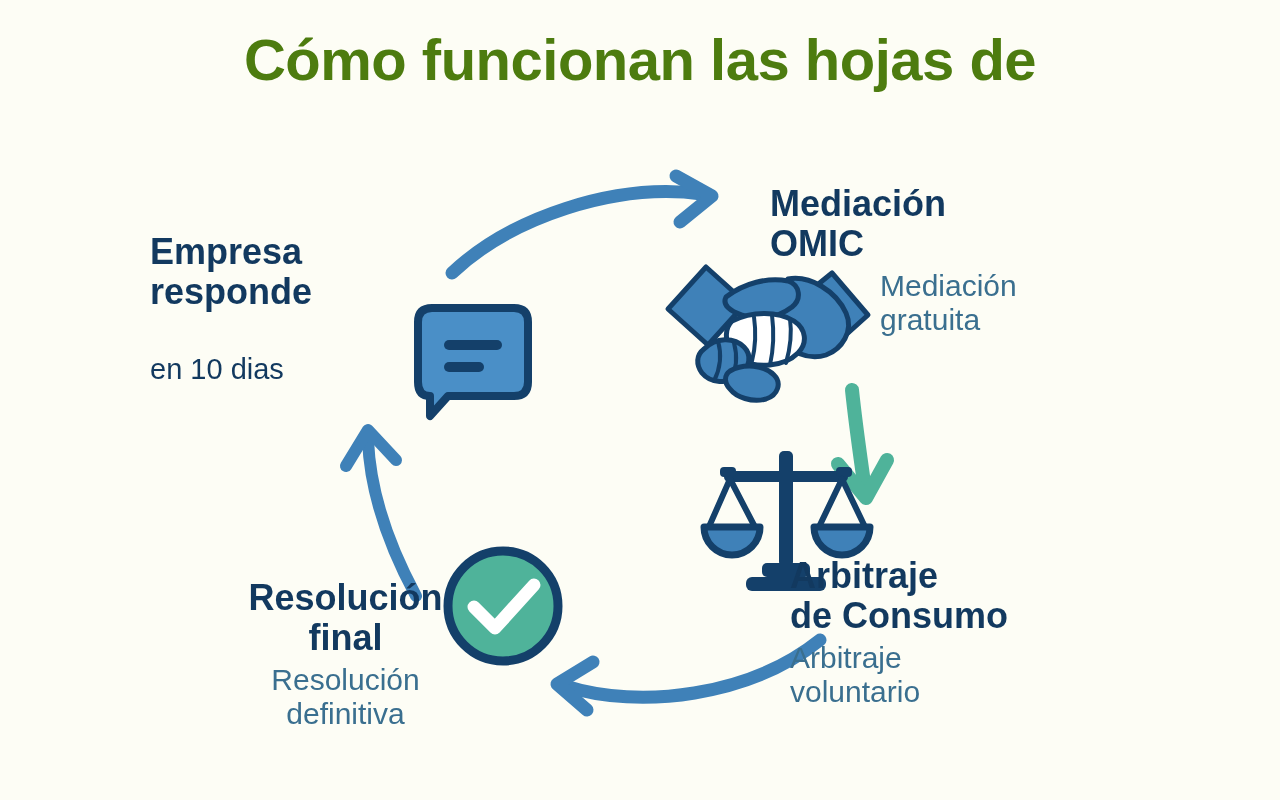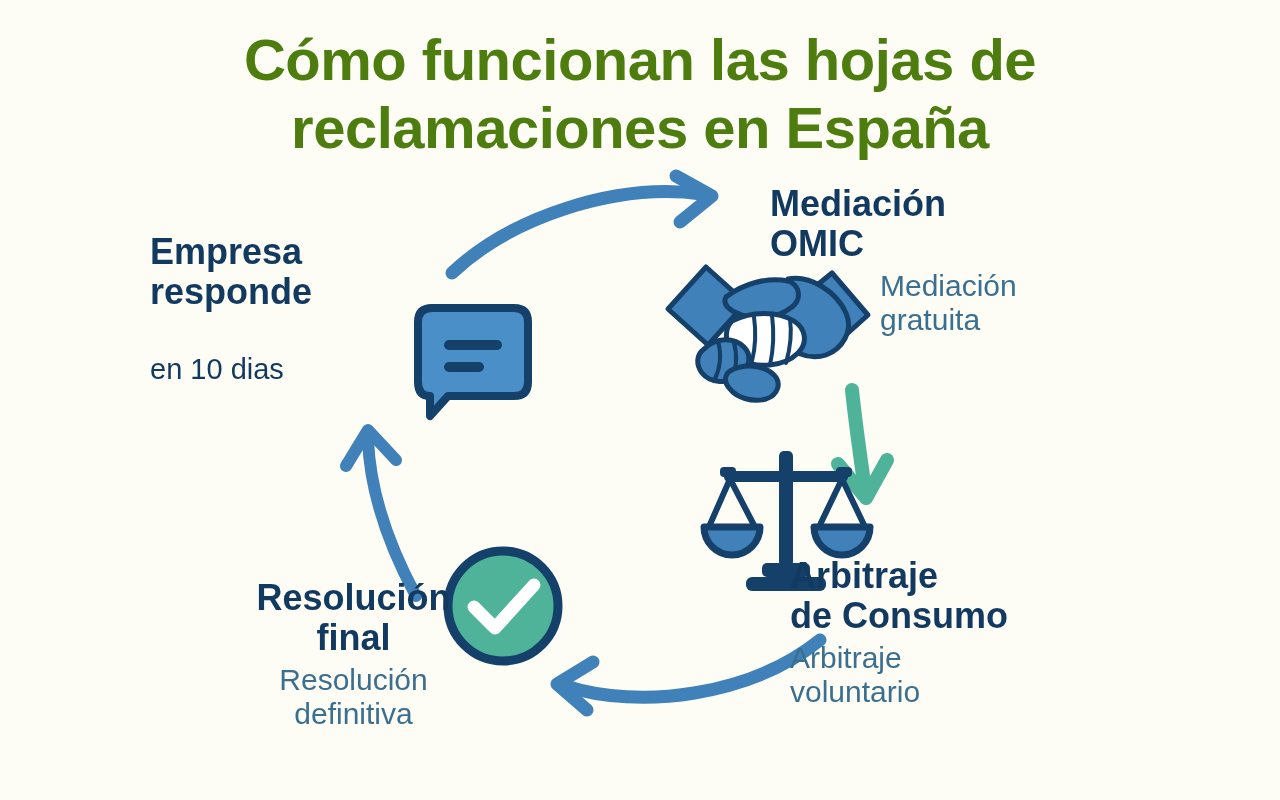--- a/index.html
+++ b/index.html
@@ -76,21 +76,21 @@
   #label-mediacion .sub {
     margin-left: 110px;
   }
   #label-arbitraje {
     left: 790px;
     top: 556px;
     width: 300px;
     text-align: left;
   }
   #label-resolucion {
-    left: 216px;
+    left: 208px;
     top: 578px;
     width: 275px;
     text-align: center;
   }
 
   
   .icon-box {
     position: absolute;
   }
   #icon-speech  { left: 410px; top: 298px; width: 126px; height: 126px; }
@@ -106,21 +106,20 @@
 
   svg { display: block; overflow: visible; }
 </style>
 </head>
 <body>
 
 <div id="canvas" style="background: rgb(253, 253, 245);">
 
   <div class="title">
     <span class="l1">Cómo funcionan las hojas de</span>
-    <span class="l2">reclamaciones en España</span>
   </div>
 
   <div class="arrow-box" id="arrow-top">
     <svg width="300" height="120" viewBox="0 0 300 120">
       <path d="M 12,103 C 70,48 175,12 262,24" fill="none" stroke="#3f81b8" stroke-width="13" stroke-linecap="round"></path>
       <path d="M 236,6 L 272,26 L 240,52" fill="none" stroke="#3f81b8" stroke-width="13" stroke-linecap="round" stroke-linejoin="round"></path>
     </svg>
   </div>
 
   <div class="arrow-box" id="arrow-right">

